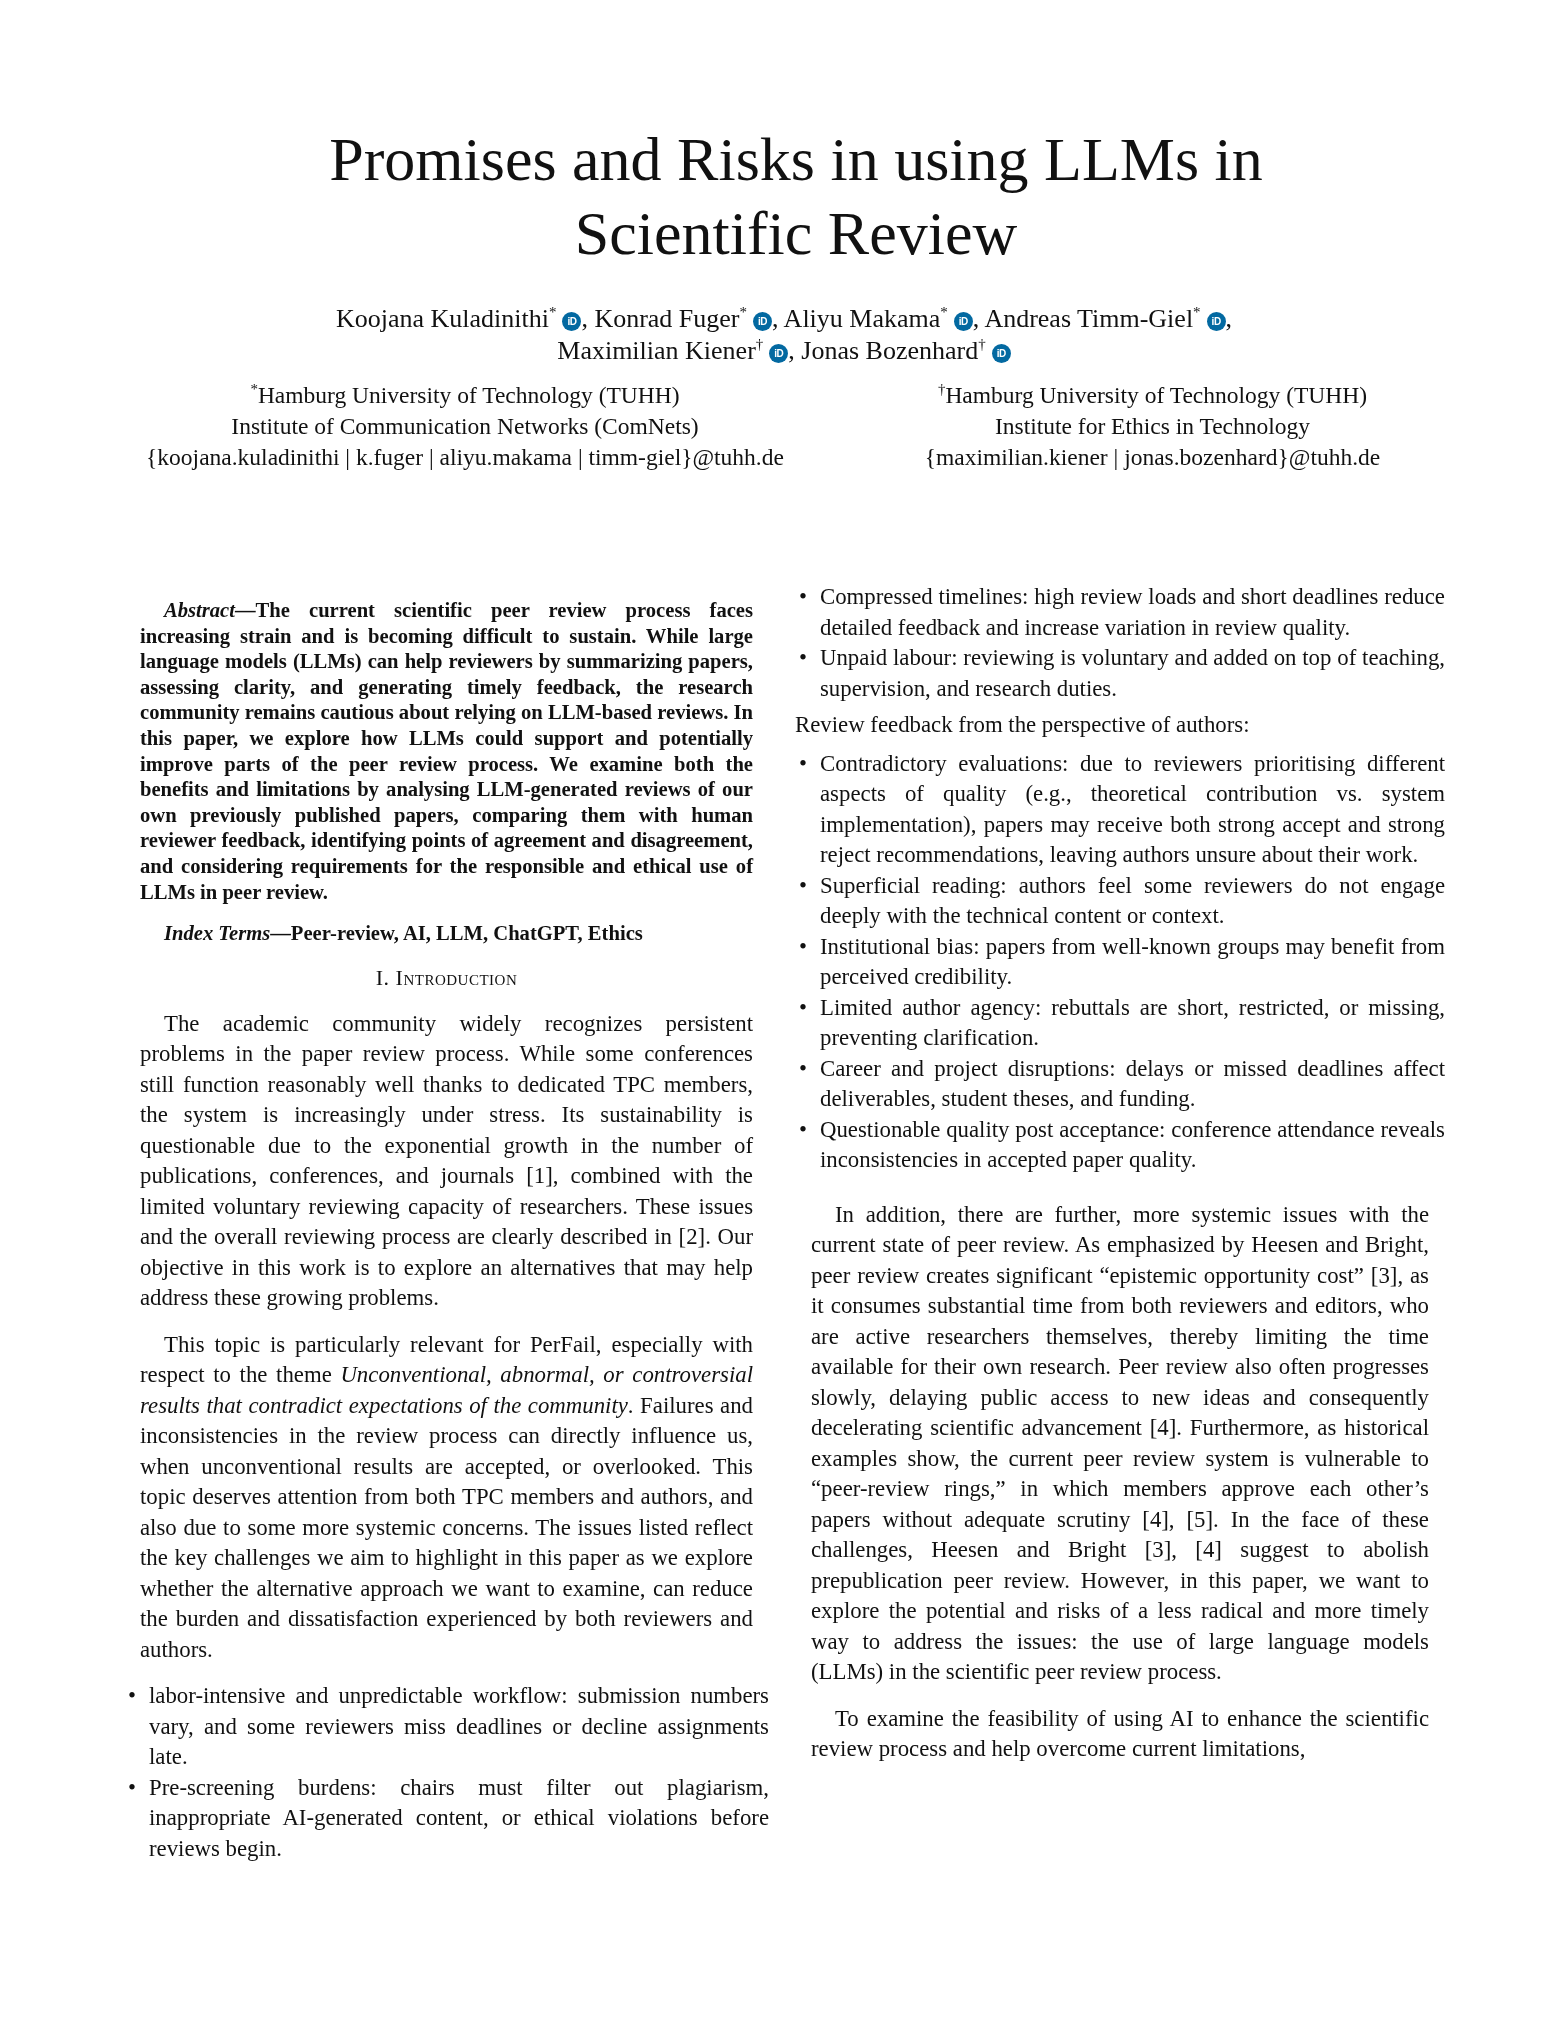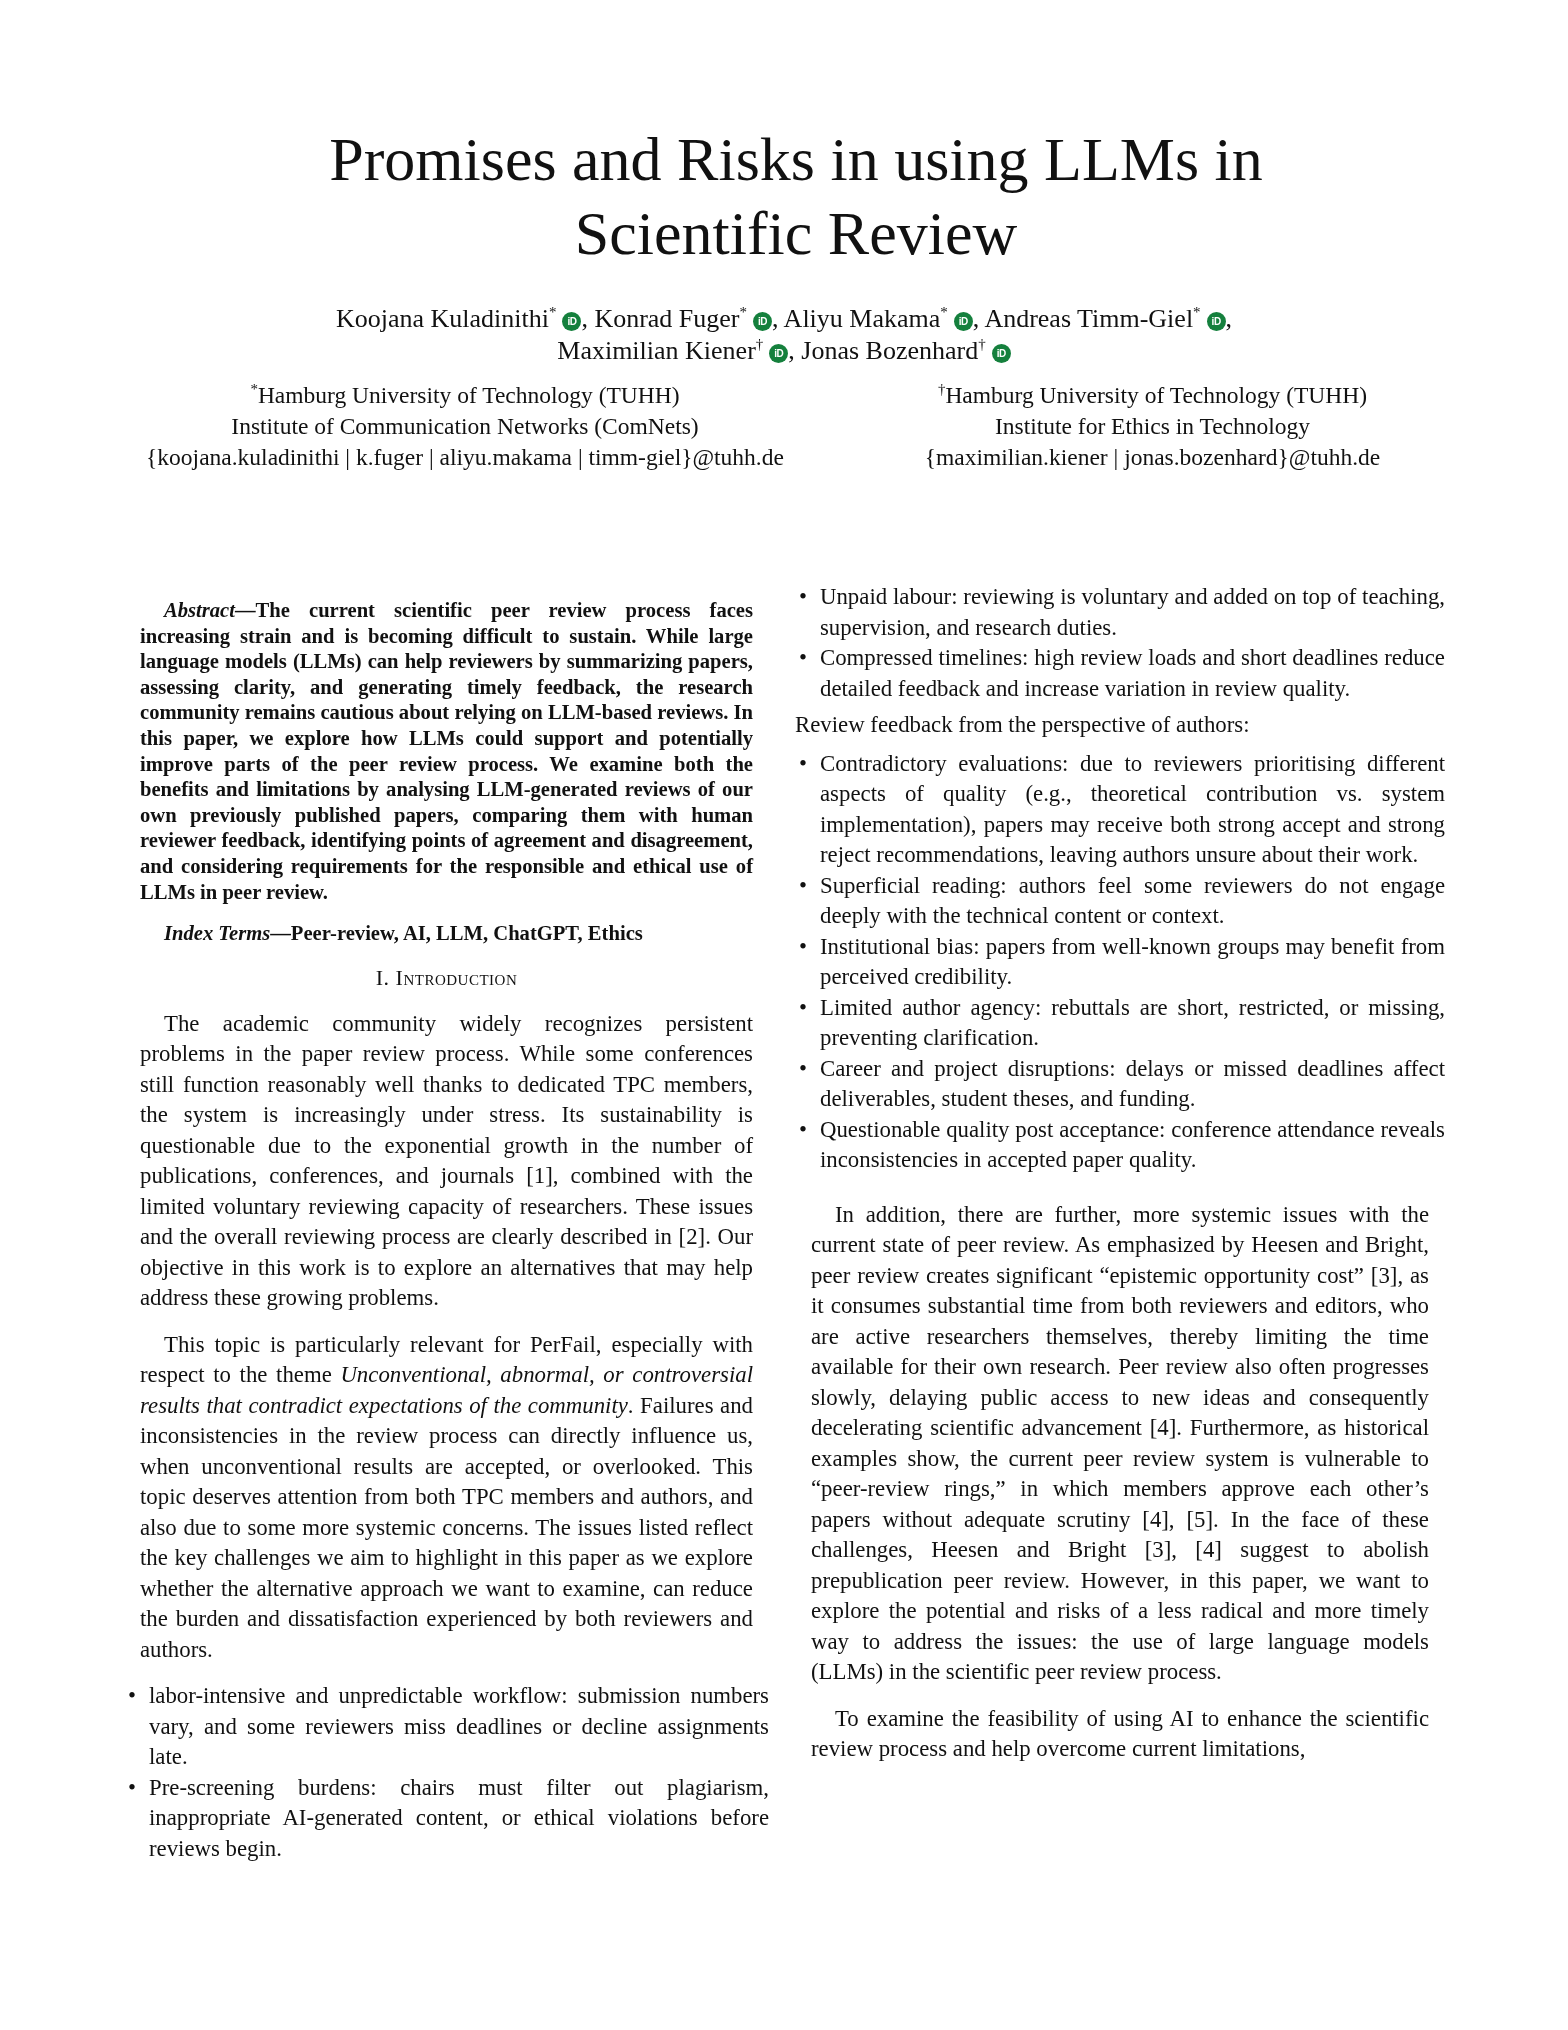--- a/index.html
+++ b/index.html
@@ -11,21 +11,21 @@
     position: absolute; left: 12px; top: 122px; width: 1568px;
     text-align: center; font-size: 62px; line-height: 74px; font-weight: normal;
     margin: 0;
   }
   .authors {
     position: absolute; left: 0; top: 303px; width: 1568px;
     text-align: center; font-size: 26px; line-height: 32px;
   }
   .orcid {
     display: inline-block; width: 19px; height: 19px; border-radius: 50%;
-    background: #15803d; color: #ffffff; font-family: "Liberation Sans", sans-serif;
+    background: #0369a1; color: #ffffff; font-family: "Liberation Sans", sans-serif;
     font-size: 10px; line-height: 19px; text-align: center; font-weight: bold;
     vertical-align: 2px; margin-left: 6px; letter-spacing: -0.5px;
   }
   sup { font-size: 15px; line-height: 0; }
   .affil {
     position: absolute; top: 380px; text-align: center;
     font-size: 23.5px; line-height: 31px;
   }
   .affil-left { left: 140px; width: 650px; }
   .affil-right { left: 885px; width: 535px; }
@@ -92,22 +92,22 @@
   <p class="indent">The academic community widely recognizes persistent problems in the paper review process. While some conferences still function reasonably well thanks to dedicated TPC members, the system is increasingly under stress. Its sustainability is questionable due to the exponential growth in the number of publications, conferences, and journals [1], combined with the limited voluntary reviewing capacity of researchers. These issues and the overall reviewing process are clearly described in [2]. Our objective in this work is to explore an alternatives that may help address these growing problems.</p>
   <p class="indent"><span>This topic is particularly relevant for PerFail, especially with respect to the theme </span><em>Unconventional, abnormal, or controversial results that contradict expectations of the community</em><span>. Failures and inconsistencies in the review process can directly influence us, when unconventional results are accepted, or overlooked. This topic deserves attention from both TPC members and authors, and also due to some more systemic concerns. The issues listed reflect the key challenges we aim to highlight in this paper as we explore whether the alternative approach we want to examine, can reduce the burden and dissatisfaction experienced by both reviewers and authors.</span></p>
   <ul class="bullets">
     <li>labor-intensive and unpredictable workflow: submission numbers vary, and some reviewers miss deadlines or decline assignments late.</li>
     <li>Pre-screening burdens: chairs must filter out plagiarism, inappropriate AI-generated content, or ethical violations before reviews begin.</li>
   </ul>
 </div>
 
 <div class="col col-right">
   <ul class="bullets">
+    <li>Compressed timelines: high review loads and short deadlines reduce detailed feedback and increase variation in review quality.</li>
     <li>Unpaid labour: reviewing is voluntary and added on top of teaching, supervision, and research duties.</li>
-    <li>Compressed timelines: high review loads and short deadlines reduce detailed feedback and increase variation in review quality.</li>
   </ul>
   <p class="noindent-intro">Review feedback from the perspective of authors:</p>
   <ul class="bullets">
     <li>Contradictory evaluations: due to reviewers prioritising different aspects of quality (e.g., theoretical contribution vs. system implementation), papers may receive both strong accept and strong reject recommendations, leaving authors unsure about their work.</li>
     <li>Superficial reading: authors feel some reviewers do not engage deeply with the technical content or context.</li>
     <li>Institutional bias: papers from well-known groups may benefit from perceived credibility.</li>
     <li>Limited author agency: rebuttals are short, restricted, or missing, preventing clarification.</li>
     <li>Career and project disruptions: delays or missed deadlines affect deliverables, student theses, and funding.</li>
     <li>Questionable quality post acceptance: conference attendance reveals inconsistencies in accepted paper quality.</li>
   </ul>

